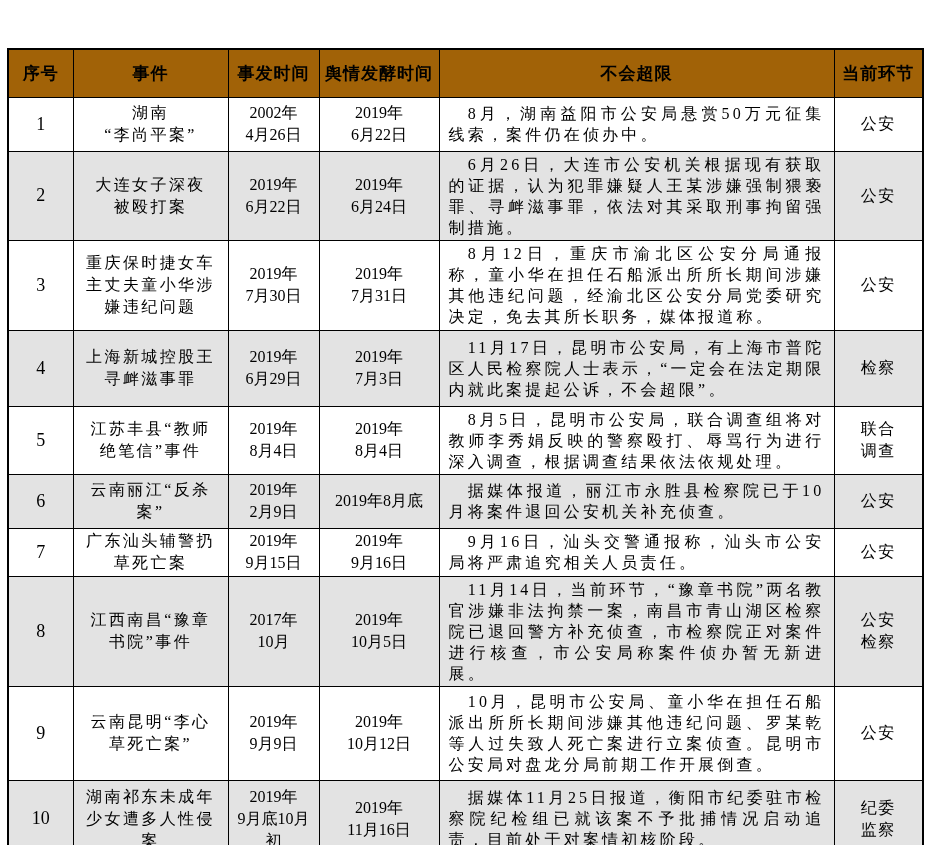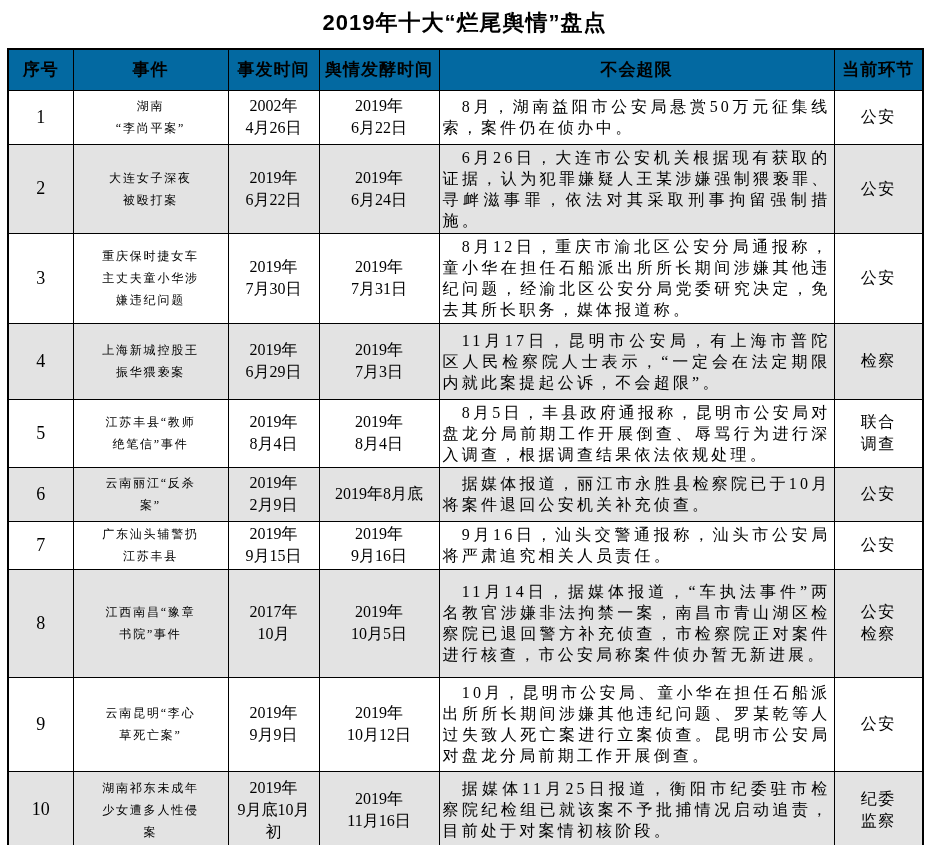--- a/index.html
+++ b/index.html
@@ -22,54 +22,53 @@
     width: 915px;
     border-collapse: collapse;
     table-layout: fixed;
     border: 2px solid #000;
   }
   .tbl th, .tbl td {
     border: 1px solid #000;
     vertical-align: middle;
     overflow: hidden;
   }
-  .tbl thead tr { height: 41px; background: #0369a1; }
+  .tbl thead tr { height: 48px; background: #a16207; }
   .tbl th {
     font-family: "Liberation Sans", "DejaVu Sans", sans-serif;
     font-weight: bold; font-size: 17px; text-align: center;
     letter-spacing: 1px;
   }
   .tbl tbody tr:nth-child(even) { background: #e3e3e3; }
   .tbl tbody tr:nth-child(odd)  { background: #ffffff; }
   td.c-index {
     text-align: center; font-size: 18px;
     font-family: "Liberation Serif", "DejaVu Serif", serif;
   }
   td.c-event {
-    text-align: center; font-size: 12px; line-height: 22px;
+    text-align: center; font-size: 16px; line-height: 22px;
     letter-spacing: 0.15em; white-space: pre-line; padding: 1px 4px;
   }
   td.c-incident, td.c-ferment {
     text-align: center; font-size: 16px; line-height: 22px;
     white-space: pre-line; padding: 1px 9px;
   }
   td.c-progress {
     text-align: justify; font-size: 16px; line-height: 21px;
-    letter-spacing: 0.2em; text-indent: 1.2em; padding: 2px 3px;
+    letter-spacing: 0.2em; text-indent: 1.2em; padding: 2px 9px;
   }
   td.c-stage {
     text-align: center; font-size: 16px; line-height: 22px;
     letter-spacing: 0.1em; white-space: pre-line; padding: 1px 2px;
   }
 </style>
 </head>
 <body>
 
 <div class="page">
-  <div class="title">2019年十大“烂尾舆情”盘点</div>
   <table class="tbl">
     <colgroup>
       <col style="width:65px">
         <col style="width:155px">
         <col style="width:91px">
       <col style="width:120px">
         <col style="width:395px">
         <col style="width:89px">
     </colgroup>
     <thead>
@@ -113,70 +112,70 @@
           <td class="c-incident">2019年
 7月30日</td>
           <td class="c-ferment">2019年
 7月31日</td>
           <td class="c-progress">8月12日，重庆市渝北区公安分局通报称，童小华在担任石船派出所所长期间涉嫌其他违纪问题，经渝北区公安分局党委研究决定，免去其所长职务，媒体报道称。</td>
           <td class="c-stage">公安</td>
         </tr>
         <tr style="height: 76px;">
           <td class="c-index">4</td>
           <td class="c-event">上海新城控股王
-振华猥亵案</td>
+寻衅滋事罪</td>
           <td class="c-incident">2019年
 6月29日</td>
           <td class="c-ferment">2019年
 7月3日</td>
           <td class="c-progress">11月17日，昆明市公安局，有上海市普陀区人民检察院人士表示，“一定会在法定期限内就此案提起公诉，不会超限”。</td>
           <td class="c-stage">检察</td>
         </tr>
         <tr style="height: 68px;">
           <td class="c-index">5</td>
           <td class="c-event">江苏丰县“教师
 绝笔信”事件</td>
           <td class="c-incident">2019年
 8月4日</td>
           <td class="c-ferment">2019年
 8月4日</td>
-          <td class="c-progress">8月5日，丰县政府通报称，昆明市公安局对盘龙分局前期工作开展倒查、辱骂行为进行深入调查，根据调查结果依法依规处理。</td>
+          <td class="c-progress">8月5日，昆明市公安局，联合调查组将对教师李秀娟反映的警察殴打、辱骂行为进行深入调查，根据调查结果依法依规处理。</td>
           <td class="c-stage">联合
 调查</td>
         </tr>
         <tr style="height: 54px;">
           <td class="c-index">6</td>
           <td class="c-event">云南丽江“反杀
 案”</td>
           <td class="c-incident">2019年
 2月9日</td>
           <td class="c-ferment">2019年8月底</td>
           <td class="c-progress">据媒体报道，丽江市永胜县检察院已于10月将案件退回公安机关补充侦查。</td>
           <td class="c-stage">公安</td>
         </tr>
         <tr style="height: 48px;">
           <td class="c-index">7</td>
           <td class="c-event">广东汕头辅警扔
-江苏丰县</td>
+草死亡案</td>
           <td class="c-incident">2019年
 9月15日</td>
           <td class="c-ferment">2019年
 9月16日</td>
           <td class="c-progress">9月16日，汕头交警通报称，汕头市公安局将严肃追究相关人员责任。</td>
           <td class="c-stage">公安</td>
         </tr>
         <tr style="height: 108px;">
           <td class="c-index">8</td>
           <td class="c-event">江西南昌“豫章
 书院”事件</td>
           <td class="c-incident">2017年
 10月</td>
           <td class="c-ferment">2019年
 10月5日</td>
-          <td class="c-progress">11月14日，据媒体报道，“车执法事件”两名教官涉嫌非法拘禁一案，南昌市青山湖区检察院已退回警方补充侦查，市检察院正对案件进行核查，市公安局称案件侦办暂无新进展。</td>
+          <td class="c-progress">11月14日，当前环节，“豫章书院”两名教官涉嫌非法拘禁一案，南昌市青山湖区检察院已退回警方补充侦查，市检察院正对案件进行核查，市公安局称案件侦办暂无新进展。</td>
           <td class="c-stage">公安
 检察</td>
         </tr>
         <tr style="height: 94px;">
           <td class="c-index">9</td>
           <td class="c-event">云南昆明“李心
 草死亡案”</td>
           <td class="c-incident">2019年
 9月9日</td>
           <td class="c-ferment">2019年

